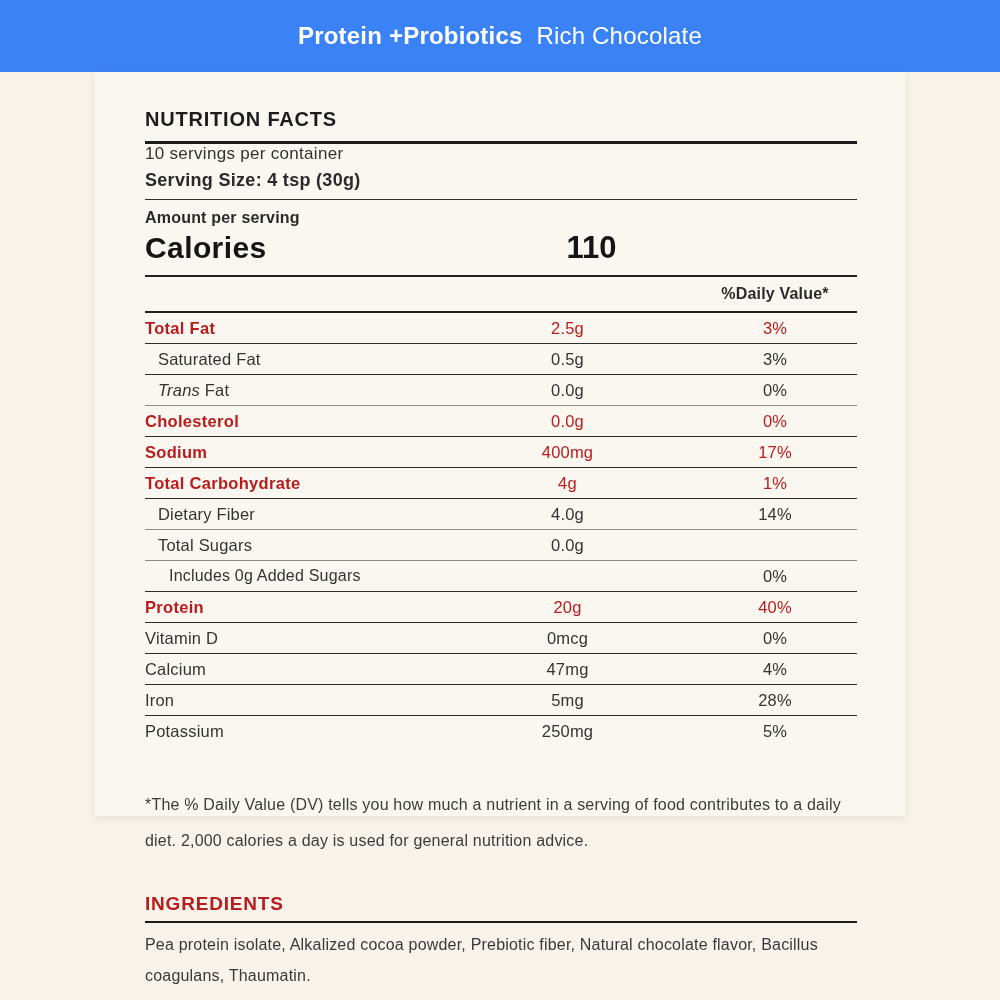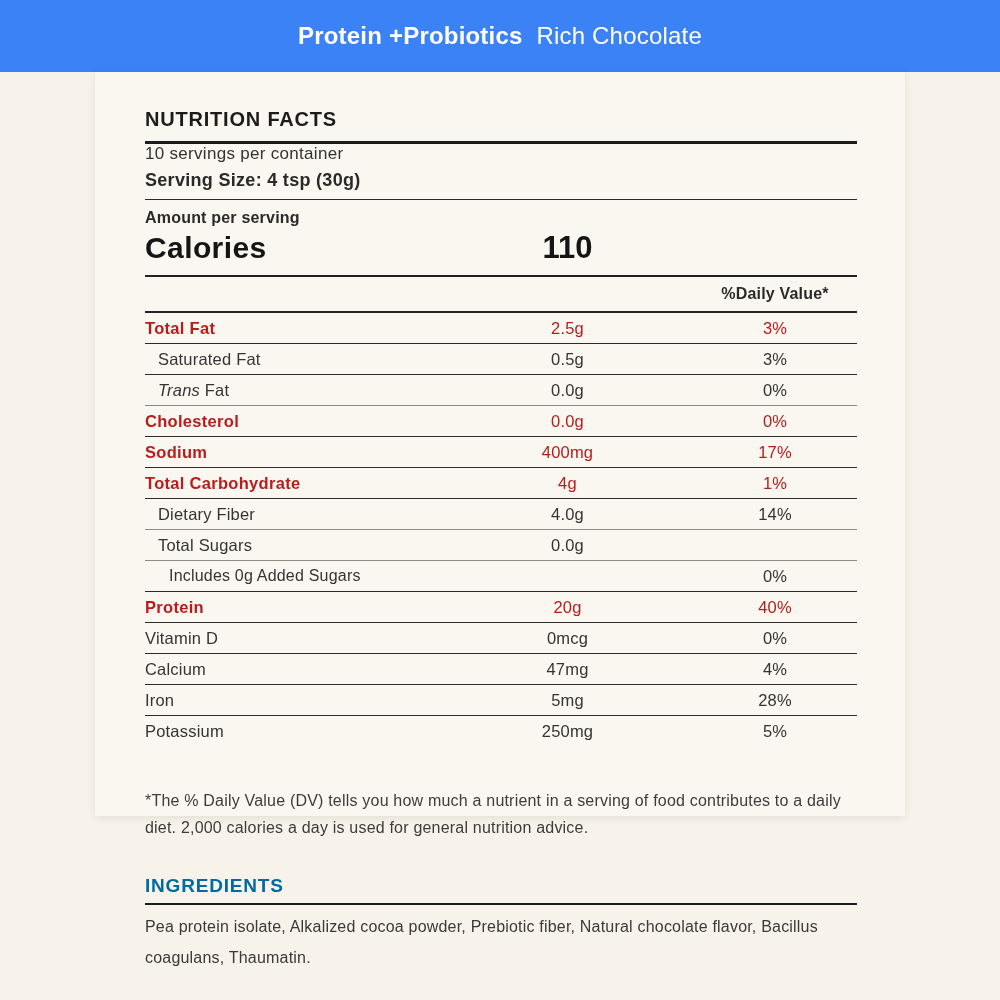--- a/index.html
+++ b/index.html
@@ -64,20 +64,21 @@
     padding-right: 12px;
     align-items: center;
   }
   .col-amount { text-align: center; }
   .col-dv { text-align: center; }
 
   .calories-row {
     margin-top: 3px;
     padding-bottom: 9px;
     border-bottom: 2px solid #222;
+    gap: 24px;
   }
   .calories-label { font-size: 30px; font-weight: 700; letter-spacing: 0.4px; color: #151515; }
   .calories-value { font-size: 31px; font-weight: 700; color: #151515; }
 
   .dv-header-row {
     padding-top: 8px;
     padding-bottom: 8px;
     border-bottom: 2px solid #222;
   }
   .dv-header { font-size: 16px; font-weight: 600; letter-spacing: 0.2px; }
@@ -91,31 +92,31 @@
   .nrow.indent2 .nlabel { padding-left: 24px; font-size: 16px; }
   .nrow .it { font-style: italic; }
   .nrow.div-strong { border-bottom: 1.6px solid #2a2a2a; }
   .nrow.div-light  { border-bottom: 1px solid #8f8b84; }
   .nrow.div-none   { border-bottom: none; }
 
   .footnote {
     margin-top: 40px;
     width: 706px;
     font-size: 16px;
-    line-height: 27px;
+    line-height: 36px;
     color: #3c3c3c;
     letter-spacing: 0.2px;
   }
 
   .ing-heading {
     margin-top: 34px;
     font-size: 19px;
     font-weight: 600;
     letter-spacing: 0.8px;
-    color: #0369a1;
+    color: #b91c1c;
     padding-bottom: 6px;
     border-bottom: 2.5px solid #1c1c1c;
   }
   .ing-text {
     margin-top: 6px;
     font-size: 16px;
     line-height: 31px;
     color: #3a3a3a;
     letter-spacing: 0.2px;
   }

